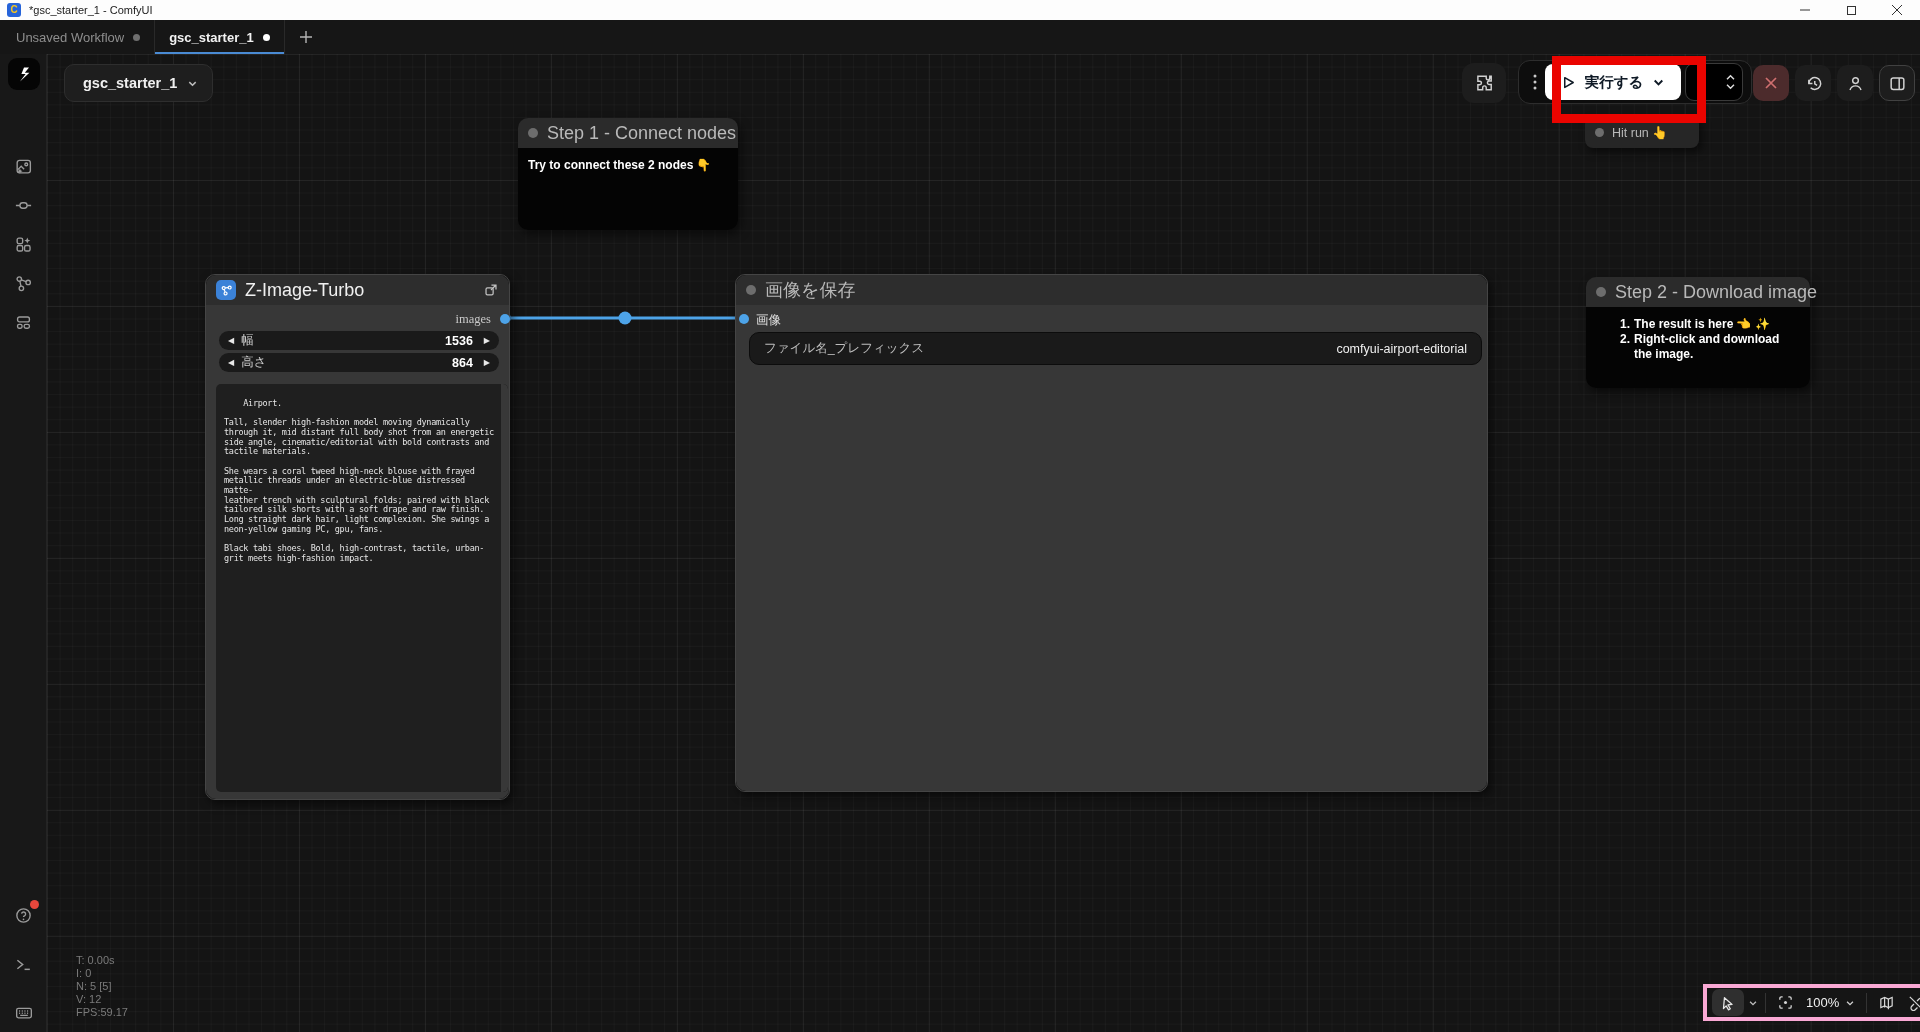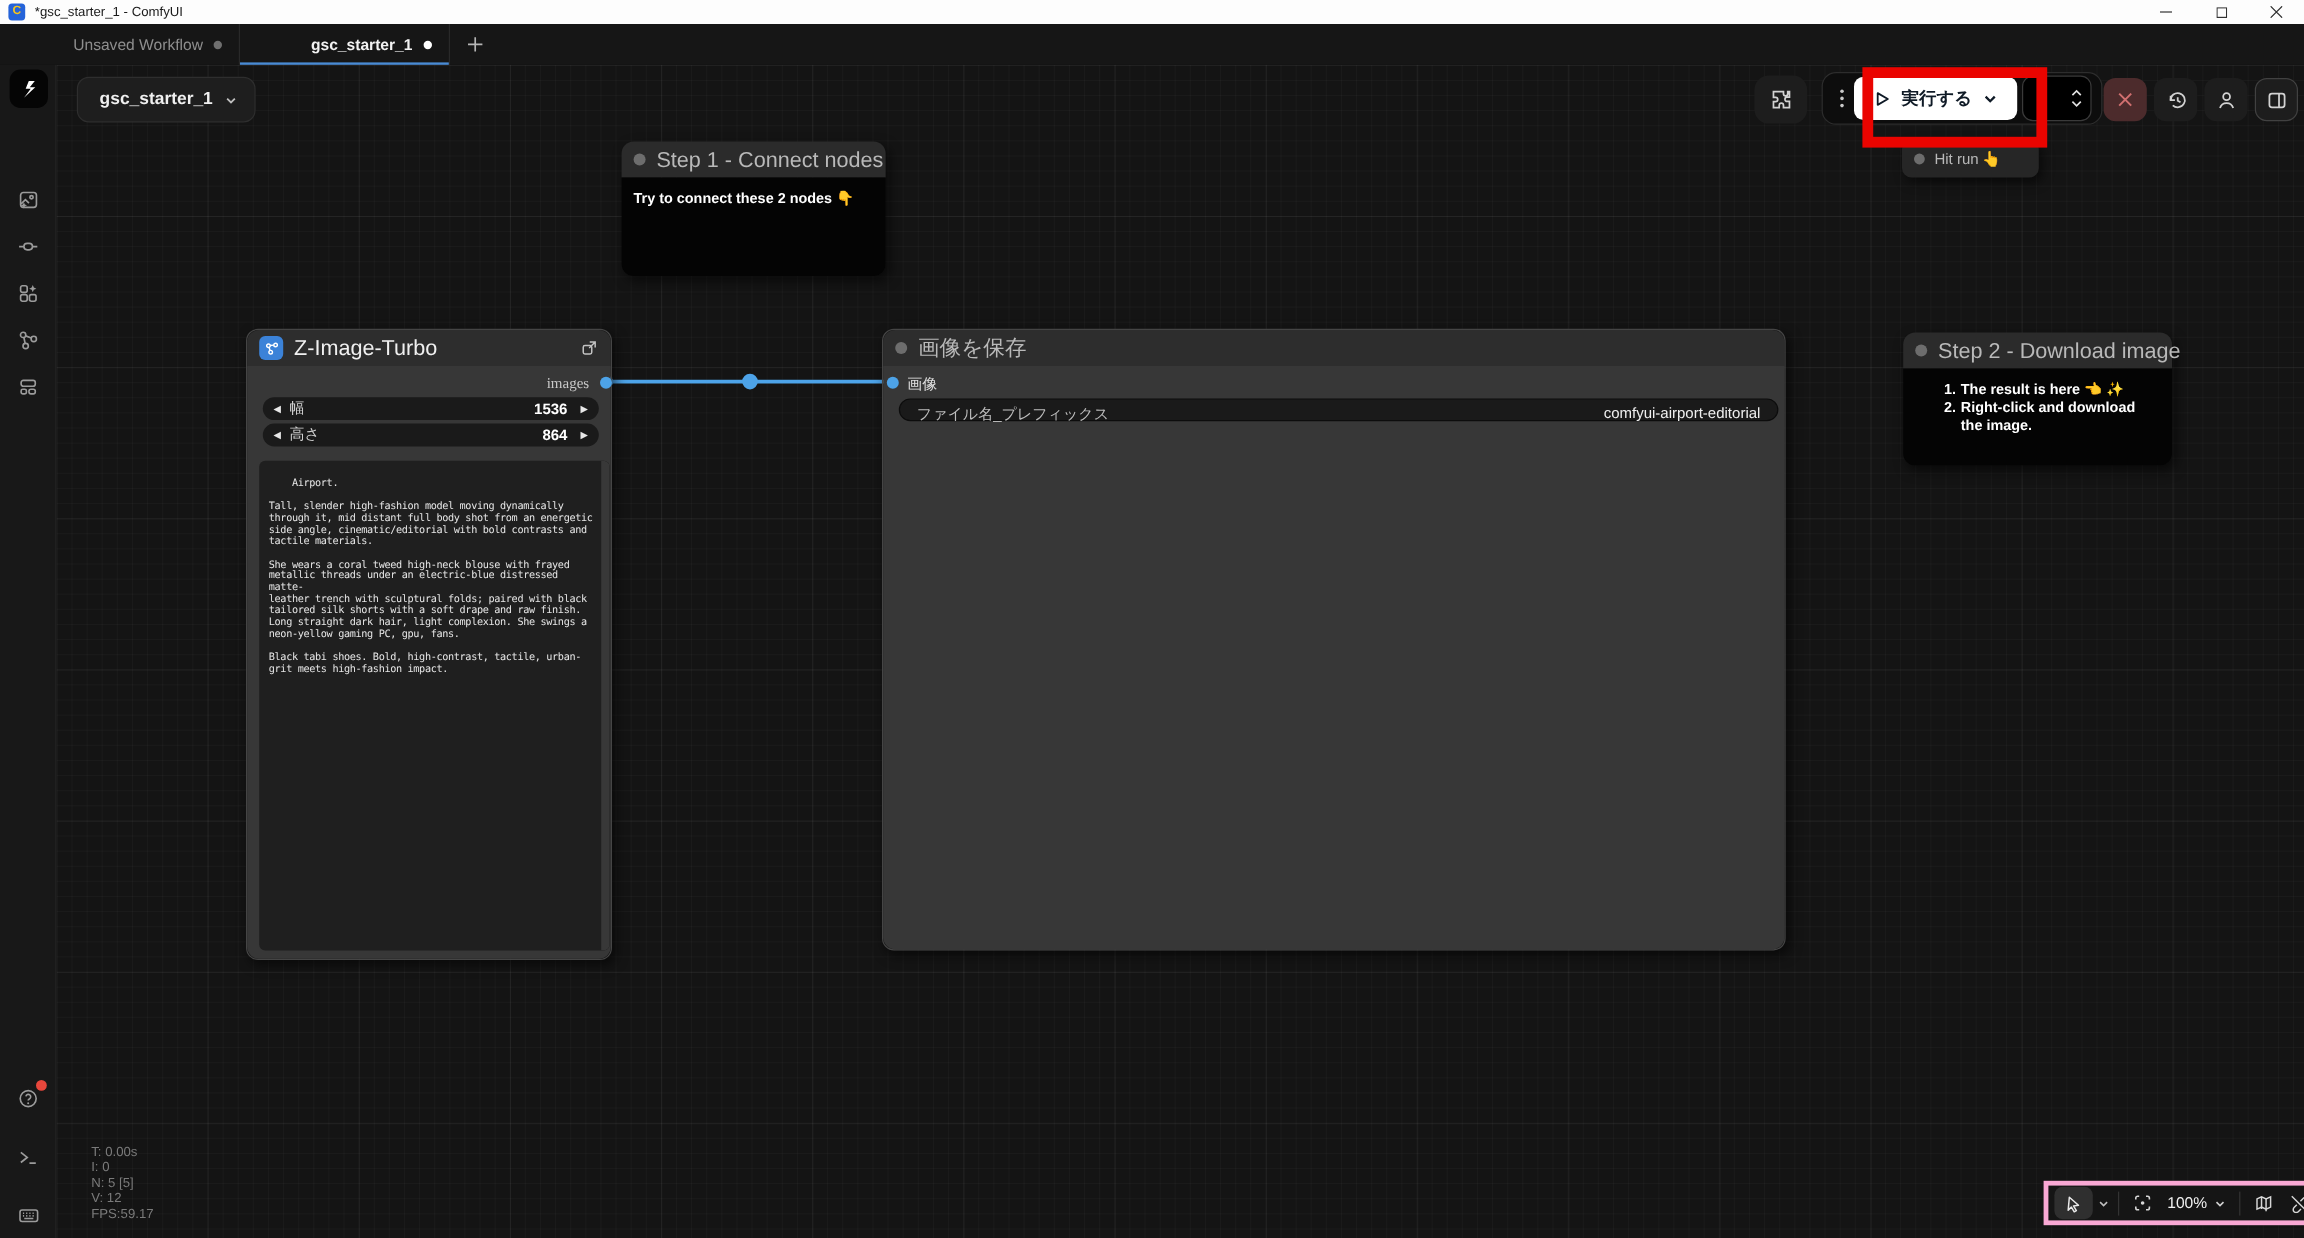--- a/index.html
+++ b/index.html
@@ -15,21 +15,21 @@
   .win-title { margin-left:8px; font-size:11px; color:#1a1a1a; }
   .win-controls { margin-left:auto; display:flex; height:100%; }
   .win-btn { width:46px; height:100%; display:flex; align-items:center; justify-content:center; color:#333; }
   .win-btn svg { display:block; }
 
   
   .tabbar { position:absolute; left:0; top:20px; width:1920px; height:34px;
     background:#161616; display:flex; align-items:stretch; z-index:29; }
   .wtab { display:flex; align-items:center; padding:0 14px; gap:9px; position:relative;
     border-right:1px solid #292929; }
-  .wtab-label { font-size:13px; color:#8e8e8e;margin-left:45px; }
+  .wtab-label { font-size:13px; color:#8e8e8e; }
   .wtab.active .wtab-label { color:#f2f2f2; font-weight:bold; }
   .dot { width:7px; height:7px; border-radius:50%; background:#6f6f6f; }
   .wtab.active .dot { background:#ffffff; }
   .tab-underline { position:absolute; left:0; bottom:0; width:100%; height:2px; background:#4a8bd4; }
   .newtab { display:flex; align-items:center; justify-content:center; width:42px; color:#b5b5b5; }
 
   
   .sidebar { position:absolute; left:0; top:54px; width:47px; height:978px;
     background:#181818; border-right:1px solid #242424; z-index:20; }
   .side-btn { position:absolute; left:11px; width:25px; height:25px; display:flex;
@@ -79,22 +79,22 @@
   .stp-label { font-size:12.5px; color:#cfcfcf; }
   .stp-value { margin-left:auto; font-size:12.5px; color:#ffffff; font-weight:bold; padding-right:4px; }
 
   .textwidget { position:absolute; background:#1f1f1f; border-radius:5px;
     padding:5px 14px 5px 8px; color:#e6e6e6;
     font-family:"DejaVu Sans Mono", monospace; font-size:8.5px; line-height:9.7px;
     letter-spacing:-0.3px; white-space:pre-wrap; overflow:hidden; }
   .txt-scroll { position:absolute; top:0; right:0; width:7px; height:100%;
     background:#383838; border-radius:0 5px 5px 0; }
 
-  .pillfield { position:absolute; height:19px; background:#1a1a1a; border-radius:10px;
-    border:1px solid #0c0c0c; display:flex; align-items:flex-start; padding:4px 14px; }
+  .pillfield { position:absolute; height:33px; background:#1a1a1a; border-radius:10px;
+    border:1px solid #0c0c0c; display:flex; align-items:center; padding:4px 14px; }
   .pf-label { font-size:12.5px; color:#bdbdbd; }
   .pf-value { margin-left:auto; font-size:12.5px; color:#efefef; }
 
   .note-li { display:flex; gap:4px; }
   .note-li .li-txt { max-width:170px; }
 
   
   .logo-btn { position:absolute; left:8px; top:58px; width:32px; height:32px;
     background:#050505; border-radius:9px; display:flex; align-items:center;
     justify-content:center; z-index:21; }

